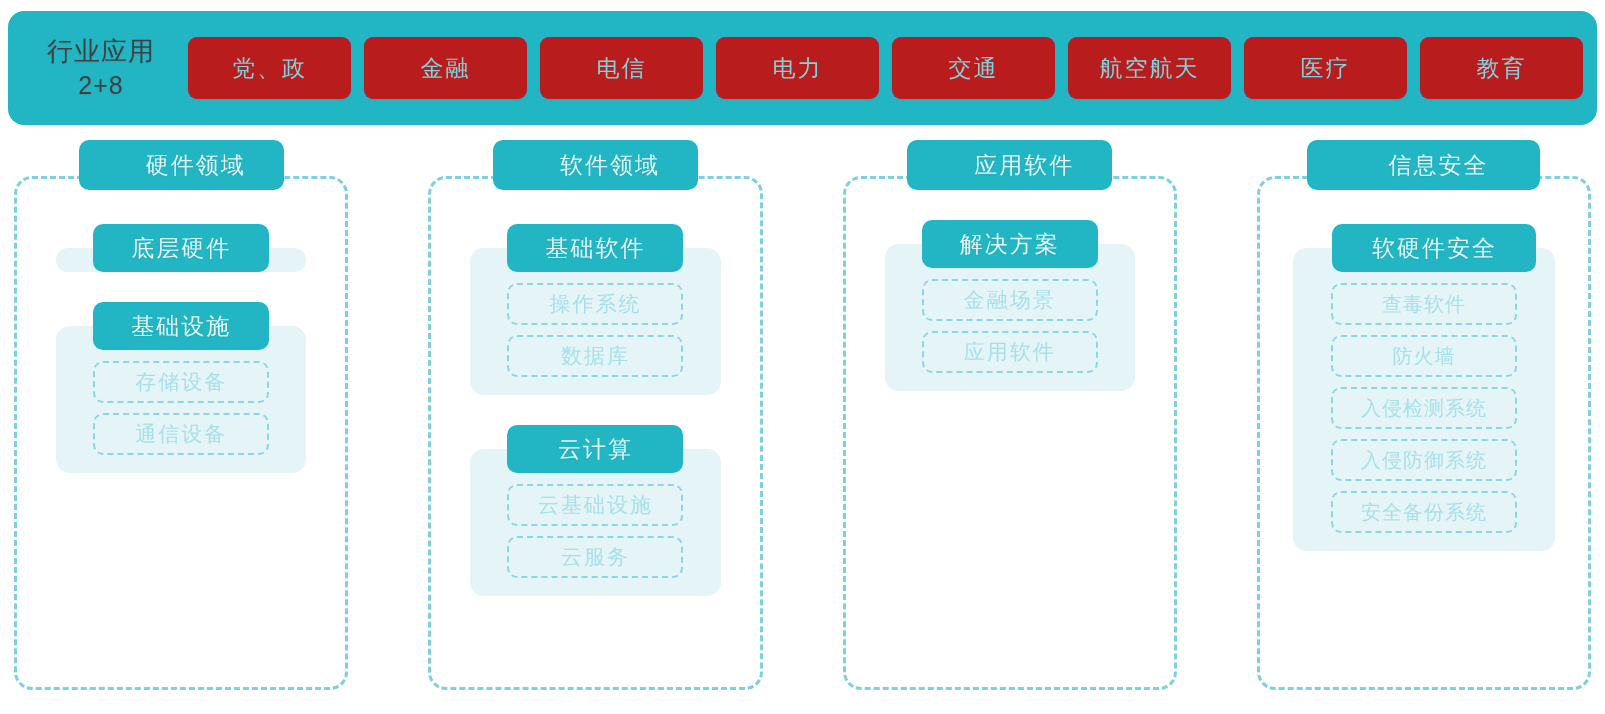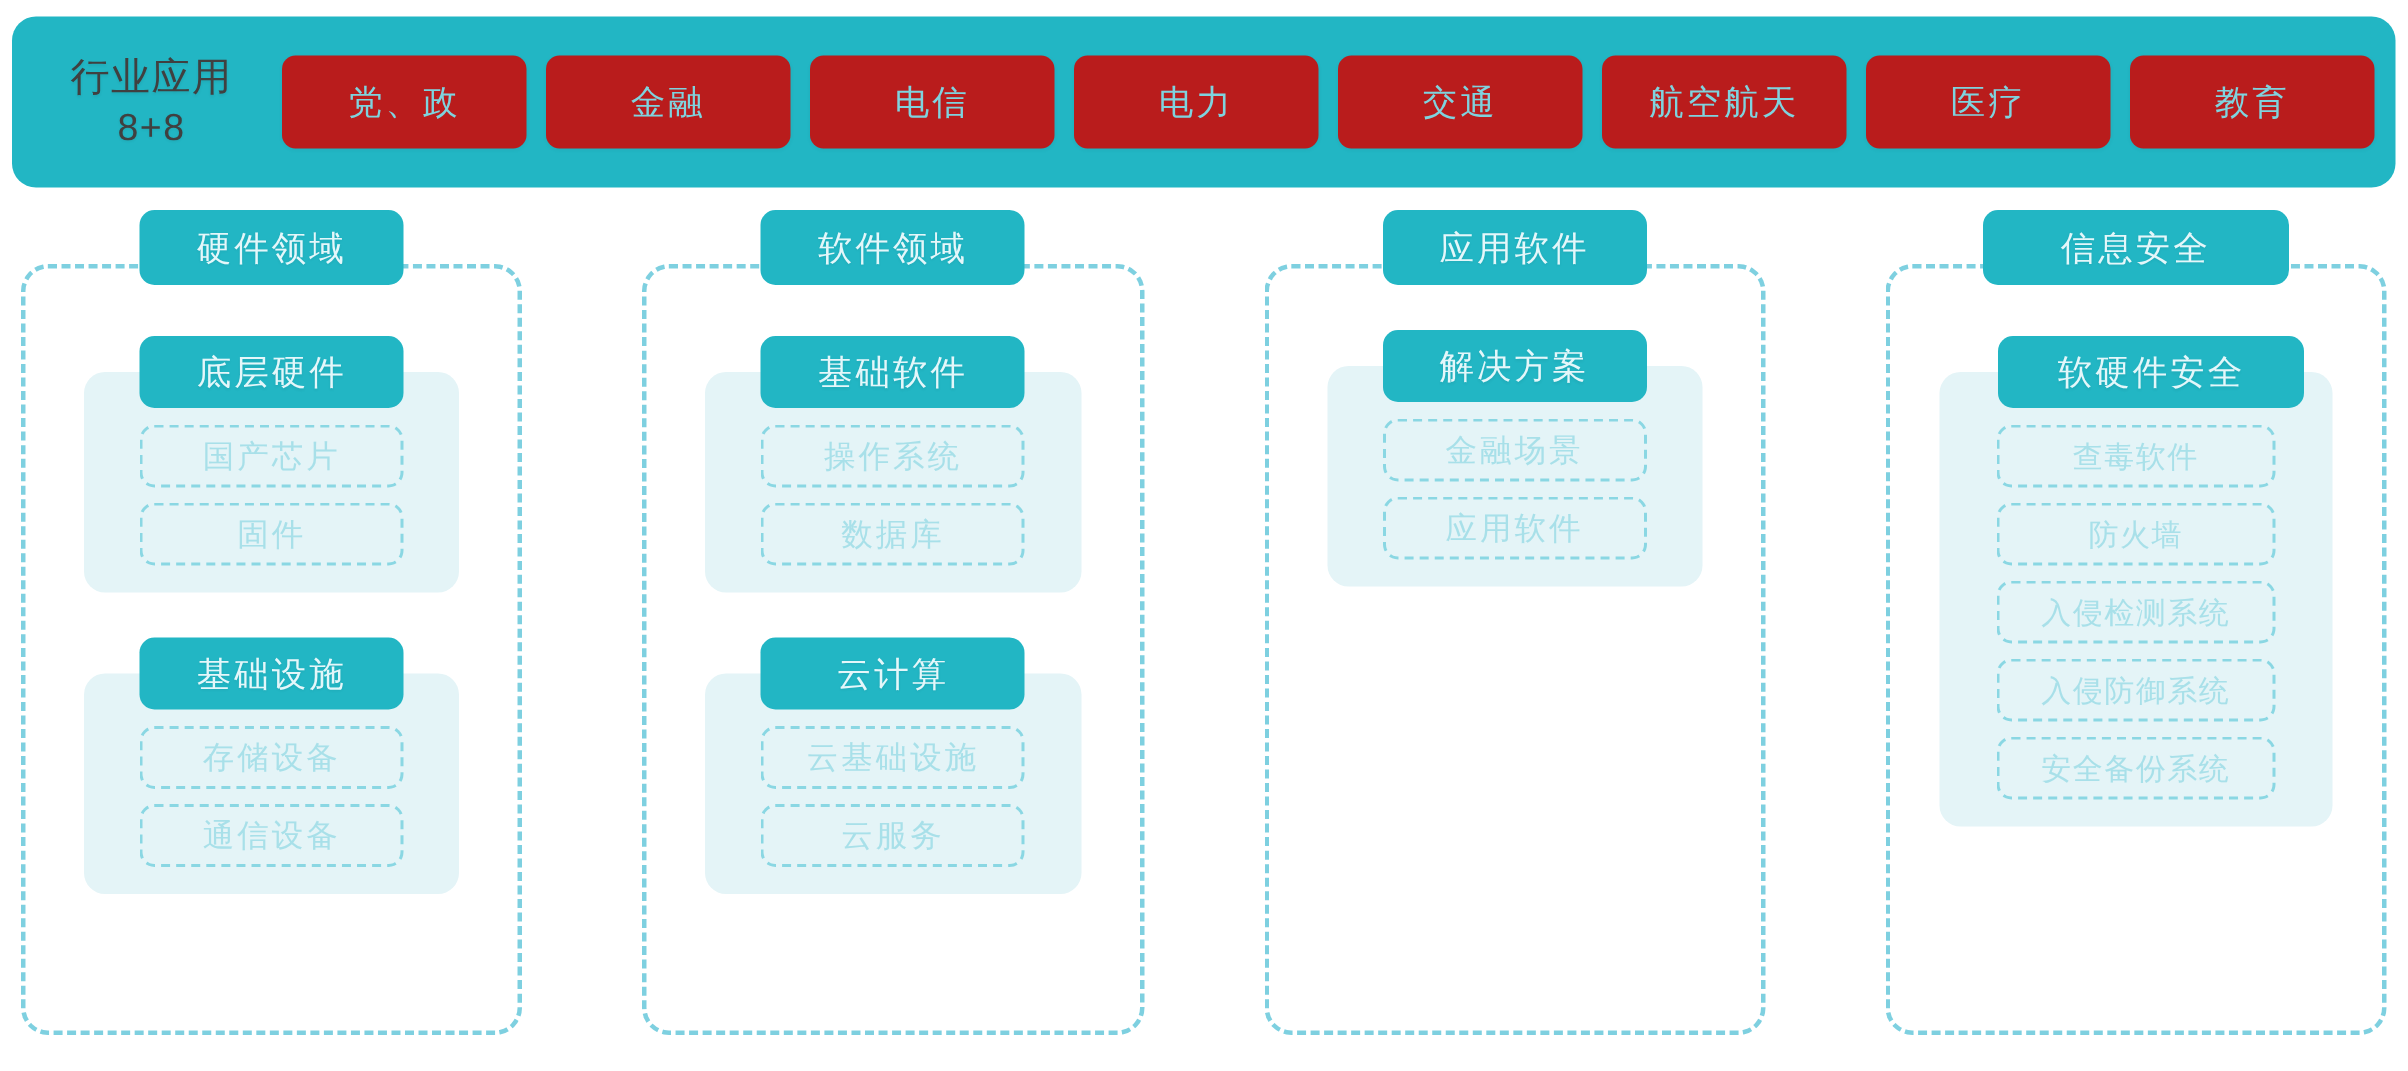--- a/index.html
+++ b/index.html
@@ -111,20 +111,21 @@
     justify-content: center;
     text-shadow: 0 1px 2px rgba(0,0,0,0.07);
     position: relative;
     z-index: 3;
     cursor: pointer;
   }
   .pill-top {
     width: 176px;
     height: 50px;
     margin-top: 0;
+    padding-left: 29px;
   }
   .pill-group {
     width: 176px;
     height: 48px;
   }
   .col-4 .pill-top { width: 204px; }
   .col-4 .pill-group { width: 204px; margin-left: 21px; }
 
   
   .group {
@@ -180,21 +181,21 @@
   .group-1 { margin-top: 34px; }
   .group-2 { margin-top: 30px; }
   .col-4 .group-1 { margin-top: 34px; }
 </style>
 </head>
 <body>
 
 <div class="header-bar">
   <div class="header-title">
     <span>行业应用</span>
-    <span class="line2">8+8</span>
+    <span class="line2">2+8</span>
   </div>
   <div class="header-buttons">
     <div class="header-btn">
         <span>党、政</span>
       </div>
     <div class="header-btn">
         <span>金融</span>
       </div>
     <div class="header-btn">
         <span>电信</span>
@@ -224,28 +225,20 @@
     <div class="col-inner">
       <div class="pill pill-top">
         <span>硬件领域</span>
       </div>
 
       <div class="group group-1">
         <div class="panel"></div>
         <div class="pill pill-group">
           <span>底层硬件</span>
         </div>
-        <div class="items">
-          <div class="item">
-              <span>国产芯片</span>
-            </div>
-          <div class="item">
-              <span>固件</span>
-            </div>
-        </div>
       </div>
 
       <div class="group group-2">
         <div class="panel"></div>
         <div class="pill pill-group">
           <span>基础设施</span>
         </div>
         <div class="items">
           <div class="item">
               <span>存储设备</span>

